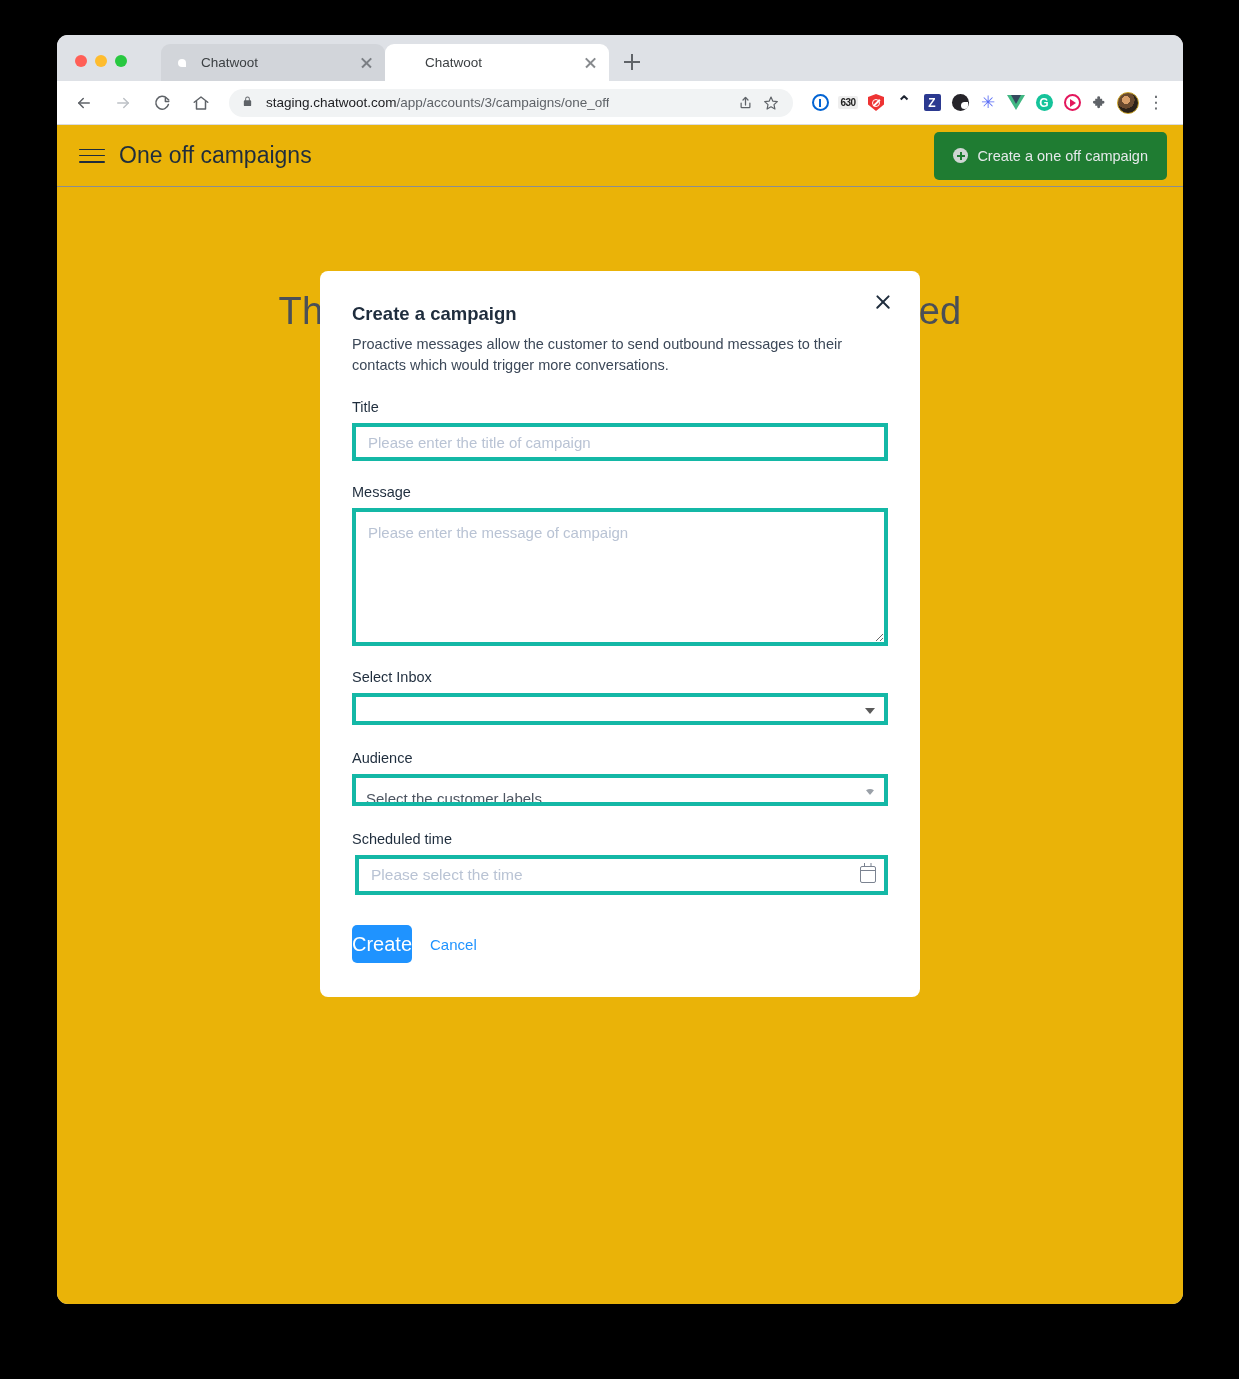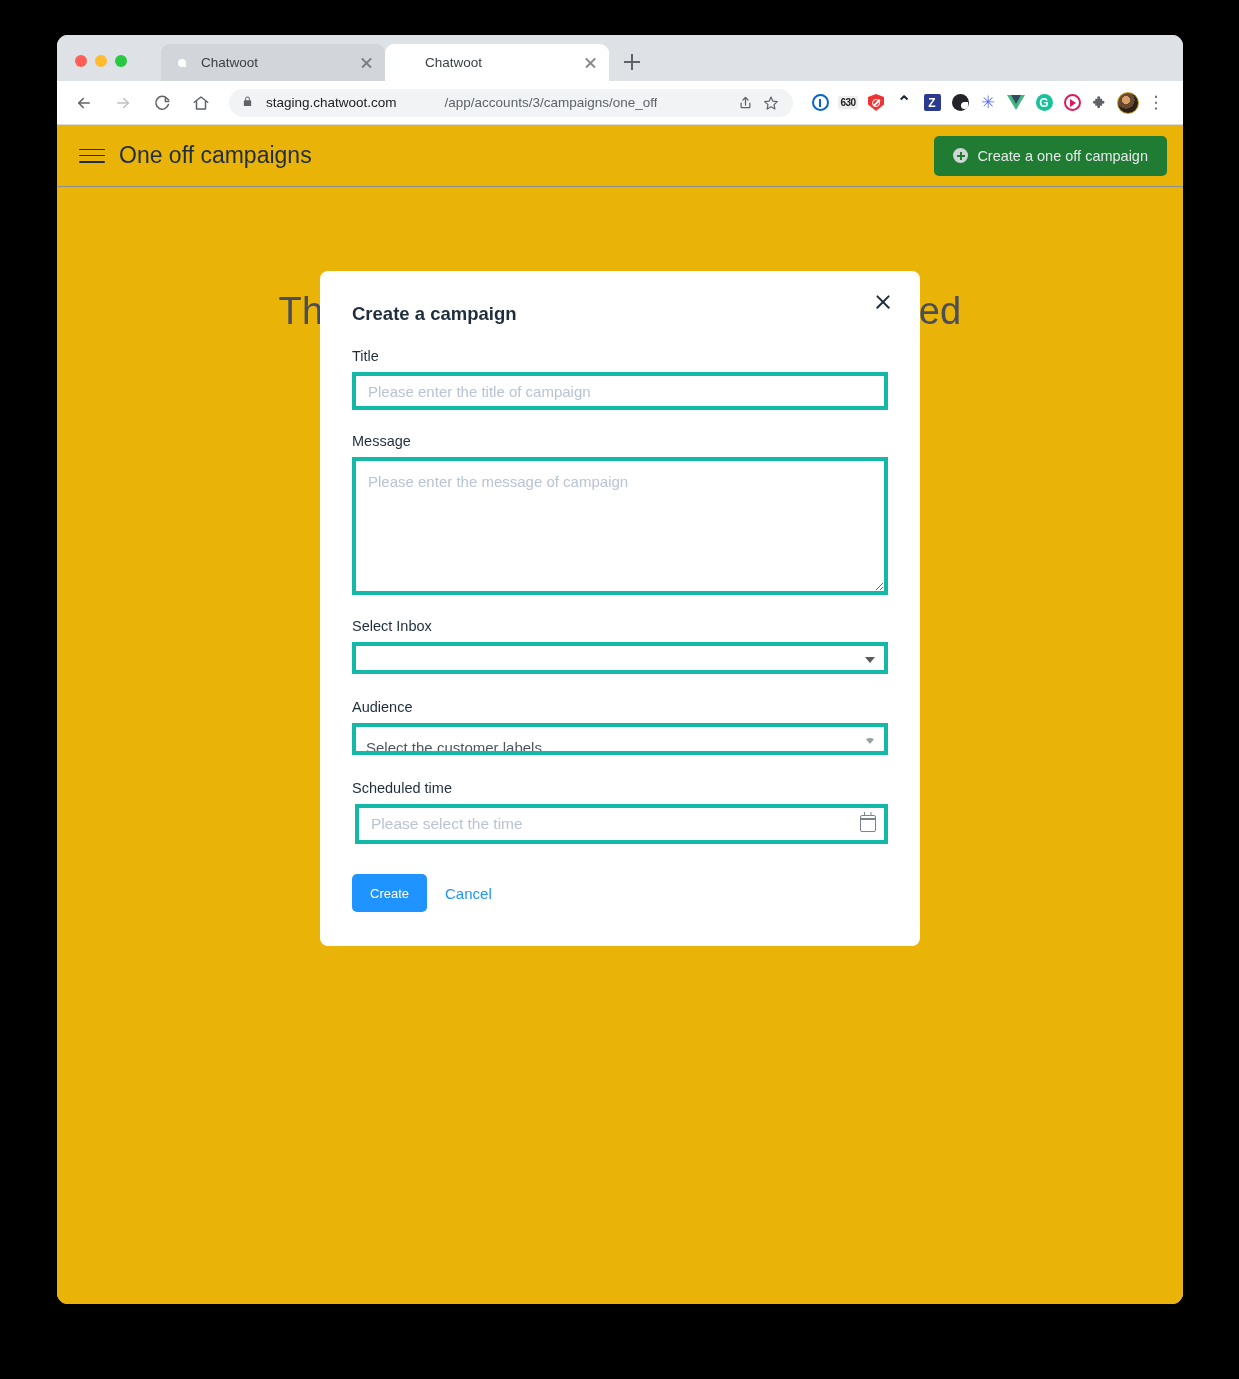--- a/index.html
+++ b/index.html
@@ -142,21 +142,21 @@
     border-radius: 14px;
     display: flex;
     align-items: center;
     padding: 0 10px 0 13px;
     margin: 0 8px 0 4px;
     font-size: 13.5px;
     min-width: 0;
   }
   .lock-icon { flex: 0 0 12px; margin-right: 12px; }
   .url { white-space: nowrap; overflow: hidden; color: #202124; }
-  .url .path { color: #5f6368; margin-left: 48px; }
+  .url .path { color: #5f6368; }
 
   .omni-actions { display: flex; align-items: center; gap: 2px; margin-left: auto; }
   .omni-icon { width: 24px; height: 24px; display: flex; align-items: center; justify-content: center; color: #5f6368; }
 
   .ext-icons { display: flex; align-items: center; gap: 2px; margin-left: 6px; }
   .ext {
     width: 26px; height: 26px;
     display: flex; align-items: center; justify-content: center;
     font-size: 11px;
     flex: 0 0 26px;
@@ -205,21 +205,21 @@
     margin-right: 14px;
   }
   .hamburger span { display:block; height: 1.6px; background:#1f2d3d; border-radius:1px; }
   .page-title { font-size: 23px; color: #1f2d3d; font-weight: 400; }
   .primary-btn {
     margin-left: auto;
     background: #1f7c32;
     color: #e5e9ea;
     border: none;
     border-radius: 5px;
-    height: 40px;
+    height: 48px;
     padding: 0 19px;
     font-size: 14.5px;
     display: flex; align-items: center; gap: 9px;
     font-family: inherit;
   }
   .plus-circle {
     width: 15px; height: 15px;
     border-radius: 50%;
     background: #cfd6d4;
     position: relative;
@@ -326,22 +326,22 @@
     box-shadow: 6.5px 0 0 #7b8391;
   }
 
   .actions { margin-top: 30px; display: flex; align-items: center; gap: 10px; }
   .btn-create {
     background: #1f93ff;
     color: #fff;
     border: none;
     border-radius: 5px;
     height: 38px;
-    padding: 0 18px;
-    font-size: 13px;
+    padding: 0 0;
+    font-size: 20px;
     font-family: inherit;
   }
   .btn-cancel {
     background: transparent;
     border: none;
     color: #1f93ff;
     font-size: 15px;
     padding: 0 8px;
     height: 38px;
     font-family: inherit;
@@ -487,20 +487,21 @@
         <span class="plus-circle"></span>
         <span>Create a one off campaign</span>
       </button>
     </div>
 
     <div class="empty-state">There are no one off campaigns created</div>
 
     <div class="modal">
       <div class="modal-close"></div>
       <div class="modal-title">Create a campaign</div>
+      <div class="modal-desc">Proactive messages allow the customer to send outbound messages to their contacts which would trigger more conversations.</div>
 
       <div class="field">
         <label class="field-label">Title</label>
         <input class="text-input" type="text" placeholder="Please enter the title of campaign" style="">
       </div>
 
       <div class="field">
         <label class="field-label">Message</label>
         <textarea class="textarea" placeholder="Please enter the message of campaign" style=""></textarea>
       </div>

